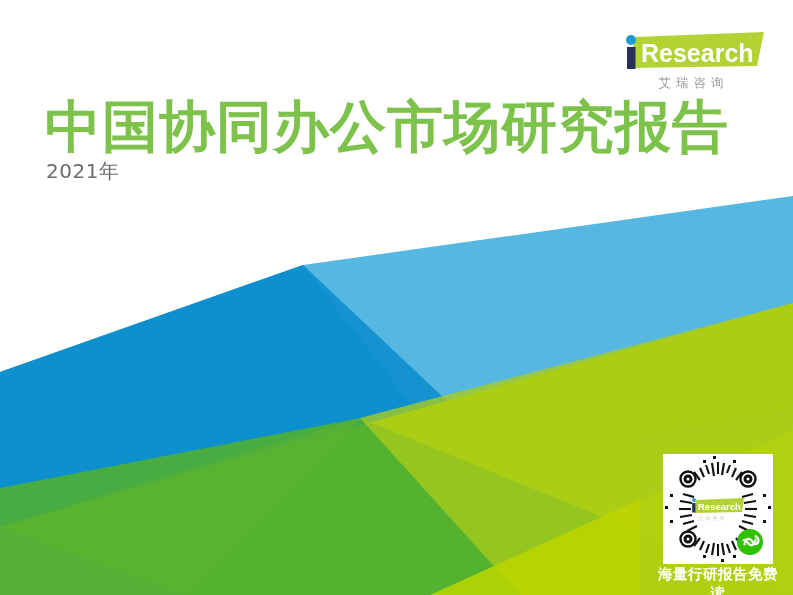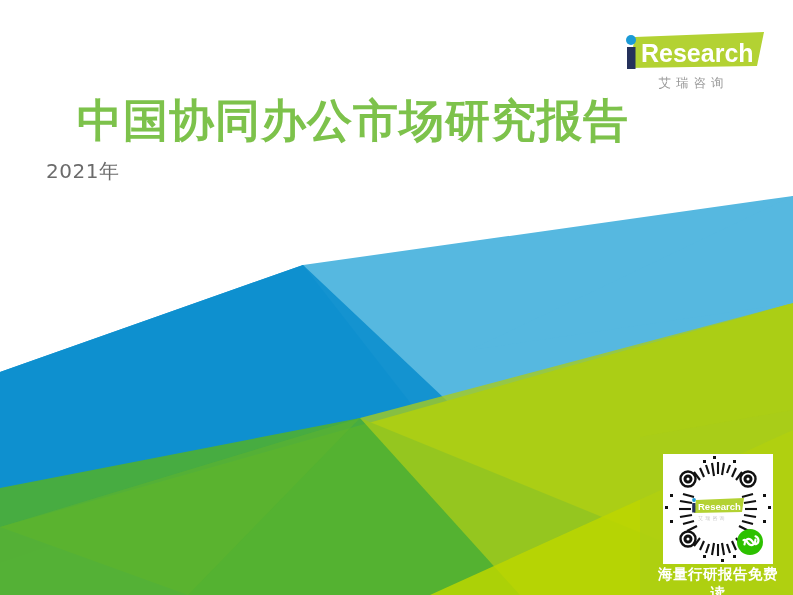--- a/index.html
+++ b/index.html
@@ -50,28 +50,27 @@
     color: #9a9a9a;
     text-indent: 5px;
     font-family: "DejaVu Sans", sans-serif;
   }
 
   
   #title {
     position: absolute;
     left: 45px;
     top: 96px;
-    font-size: 45px;
+    font-size: 56px;
     line-height: 1.12;
     font-weight: bold;
     color: #7DC24B;
     letter-spacing: 1px;
     white-space: nowrap;
     font-family: "DejaVu Sans", sans-serif;
-    margin-left: 32px;
   }
   #subtitle {
     position: absolute;
     left: 46px;
     top: 158px;
     font-size: 20px;
     color: #6b6b6b;
     letter-spacing: 0.5px;
     font-family: "DejaVu Sans", sans-serif;
   }

